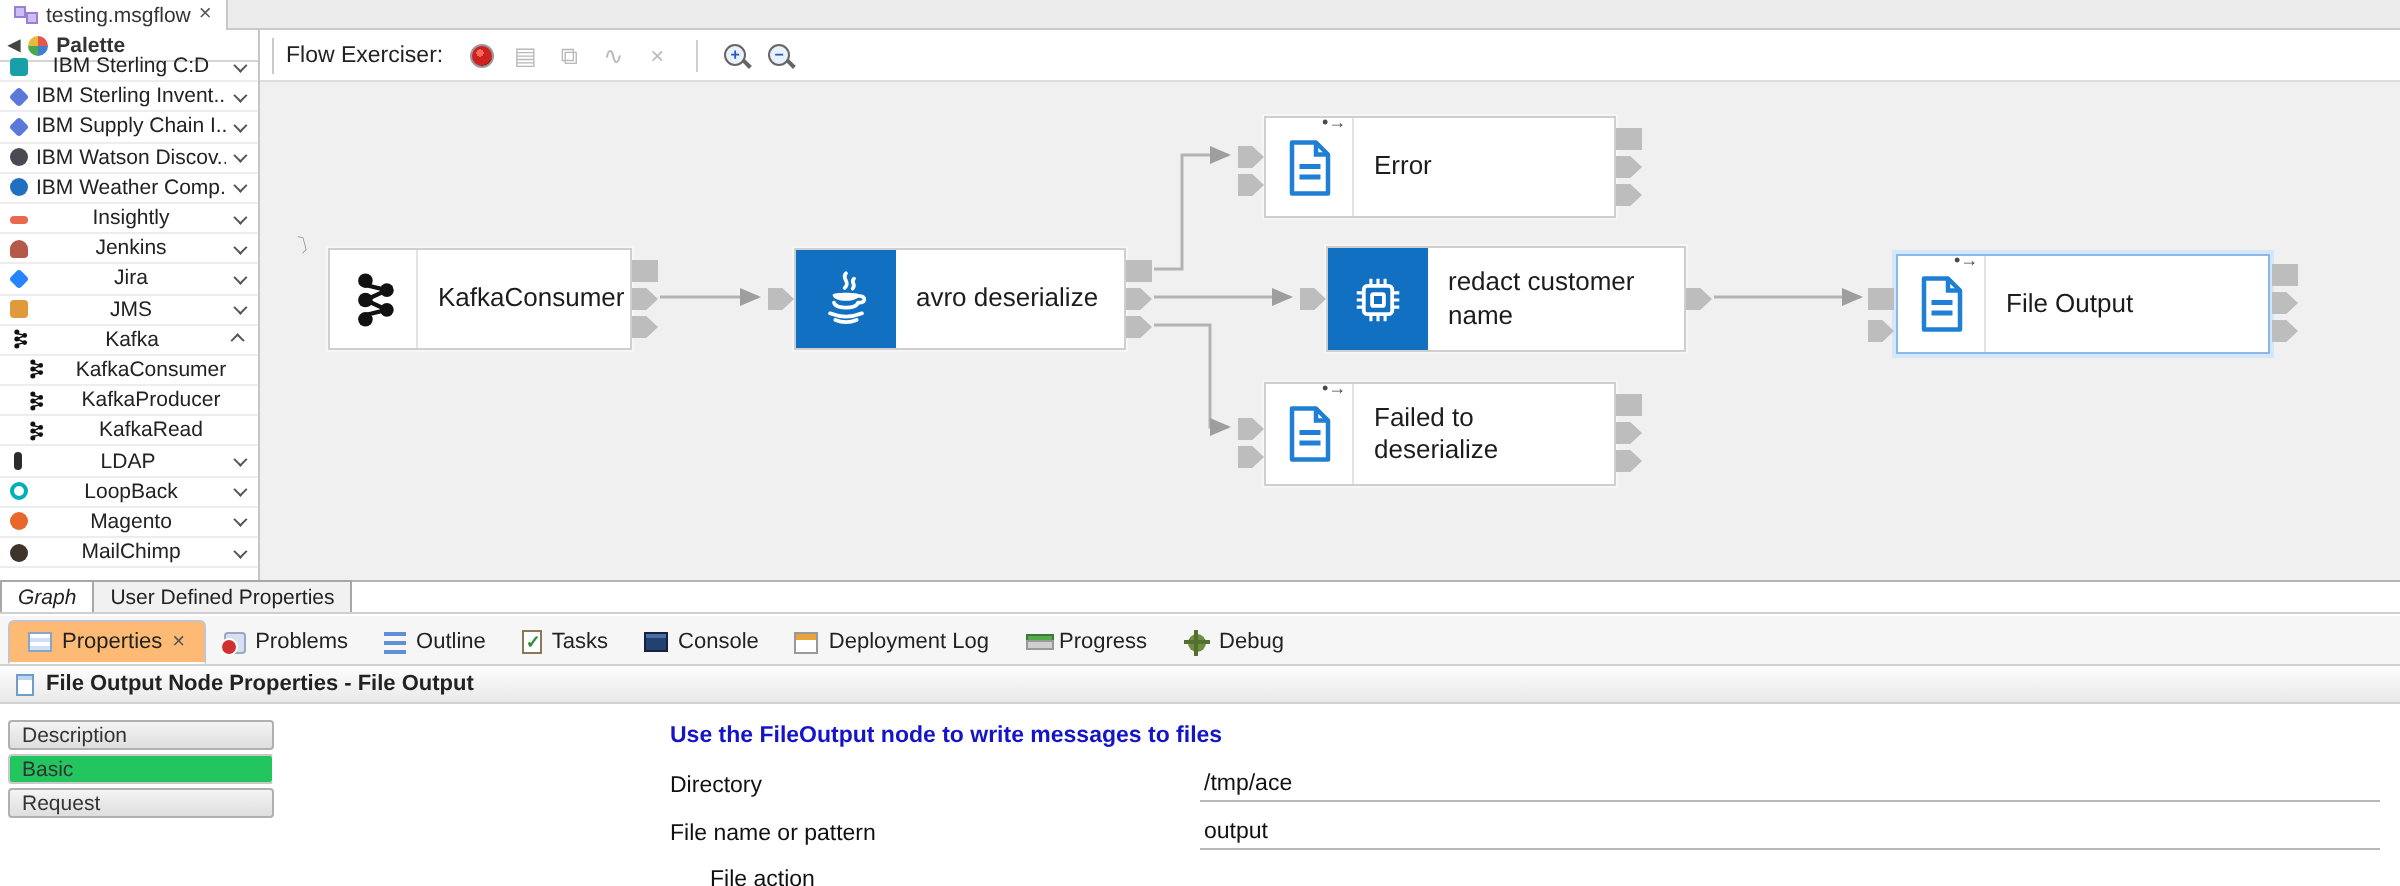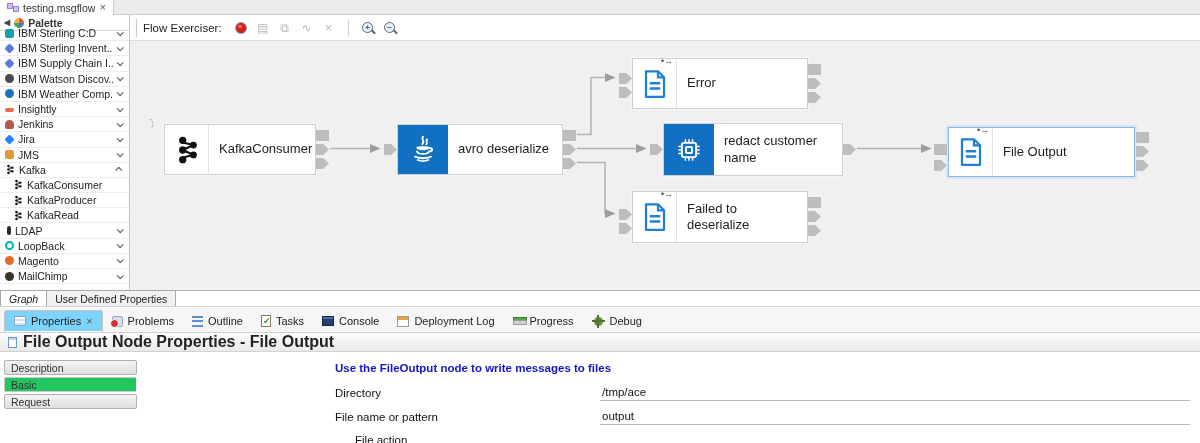--- a/index.html
+++ b/index.html
@@ -23,21 +23,21 @@
   .closex { color:#555; font-size:11px; line-height:1; cursor:pointer; }
 
   
   .palette { position:absolute; left:0; top:15px; width:130px; height:275px;
     background:#fff; border-right:1px solid #c6c6c6; overflow:hidden; }
   .pal-head { height:16px; display:flex; align-items:center; gap:4px; padding:0 4px;
     border-bottom:1px solid #d5d5d5; font-size:10.5px; font-weight:bold; color:#333; }
   .collapse-arrow { font-size:8px; color:#444; }
   .pal-logo { width:10px; height:10px; border-radius:50%;
     background:conic-gradient(#e8554a 0 25%, #3f7fd0 0 50%, #49a84c 0 75%, #e8b93c 0 100%); }
-  .plist { margin-top:-5px; }
+  .plist { margin-top:-5px;text-align:center; }
   .prow { height:15.2px; display:flex; align-items:center; gap:4px; padding:0 5px;
     border-bottom:1px solid #ededed; font-size:10.5px; color:#222; cursor:default; }
   .prow .plabel { flex:1; white-space:nowrap; overflow:hidden; }
   .pchild { padding-left:13px; }
   .chev { width:5px; height:5px; border-right:1.3px solid #555; border-bottom:1.3px solid #555;
     margin-right:2px; }
   .chev.down { transform:rotate(45deg) translateY(-1px); }
   .chev.up   { transform:rotate(-135deg) translateY(-1px); }
   .pic { width:9px; height:9px; flex:0 0 auto; border-radius:2px; }
   .pic-0 { background:#18a0a8; }
@@ -96,21 +96,21 @@
   .gtab { height:16px; display:flex; align-items:center; padding:0 8px; font-size:10.5px;
     border:1px solid #a8a8a8; border-bottom:none; background:#fff; margin-left:-1px; }
   .gtab.first { margin-left:0;font-style:italic; }
   .gtab.rest { background:#f1f1f1; }
 
   
   .views { position:absolute; left:0; top:308px; width:1200px; height:25px; background:#f6f6f6;
     border-bottom:1px solid #d0d0d0; display:flex; align-items:flex-end; padding-left:4px; }
   .vtab { height:22px; display:flex; align-items:center; gap:5px; padding:0 9px; font-size:11px;
     color:#222; }
-  .vtab.active { background:#7dd3fc; border:1px solid #c4c4c4; border-bottom:1px solid #fff;
+  .vtab.active { background:#fdba74; border:1px solid #c4c4c4; border-bottom:1px solid #fff;
     border-radius:3px 3px 0 0; }
   .vic { flex:0 0 auto; }
   .ic-props { width:12px; height:10px; border:1px solid #88a4c8;
     background:repeating-linear-gradient(#fff 0 2px, #cfe0f2 2px 4px); }
   .ic-problems { width:11px; height:11px; border-radius:2px; background:#d8dff0; border:1px solid #9aa6c4; position:relative; }
   .ic-problems:after { content:""; position:absolute; left:-3px; bottom:-2px; width:7px; height:7px;
     border-radius:50%; background:#d03030; border:1px solid #fff; }
   .ic-outline { width:11px; height:11px;
     background:repeating-linear-gradient(#5f8fd6 0 2px, transparent 2px 4.5px); }
   .ic-tasks { width:10px; height:12px; background:#fff; border:1px solid #8a7a5a; position:relative; }
@@ -127,21 +127,21 @@
     background:#cfcfcf; border:1px solid #9a9a9a; }
   .ic-debug { width:9px; height:9px; border-radius:50%; background:#6a8f3f; position:relative; margin:0 2px; }
   .ic-debug:before, .ic-debug:after { content:""; position:absolute; background:#556f33; }
   .ic-debug:before { left:-2px; top:3.5px; width:13px; height:2px; }
   .ic-debug:after { left:3.5px; top:-2px; width:2px; height:13px; }
 
   
   .phead { position:absolute; left:0; top:333px; width:1200px; height:19px;
     background:linear-gradient(#fdfdfd, #e9e9e9); border-bottom:1px solid #d2d2d2;
     display:flex; align-items:center; gap:6px; padding:0 8px; }
-  .phead .t { font-weight:bold; font-size:16px; color:#222; }
+  .phead .t { font-weight:bold; font-size:11px; color:#222; }
   .ic-page { width:9px; height:11px; background:#fff; border:1px solid #6f9cc9;
     box-shadow:inset 0 2px 0 #bcd6ee; }
 
   
   .pcontent { position:absolute; left:0; top:352px; width:1200px; height:91px; background:#fff; display:flex; }
   .ptabs { width:160px; padding:8px 0 0 4px; flex:0 0 auto; }
   .ptab { width:133px; height:15px; margin-bottom:2px; display:flex; align-items:center; padding:0 6px;
     font-size:10.5px; color:#333; background:linear-gradient(#f4f4f4,#dedede);
     border:1px solid #b0b0b0; border-radius:2px; }
   .ptab.sel { background:#22c55e; border:1px solid #c9c9c9; border-right:1px solid #fff; font-weight:normal; }

